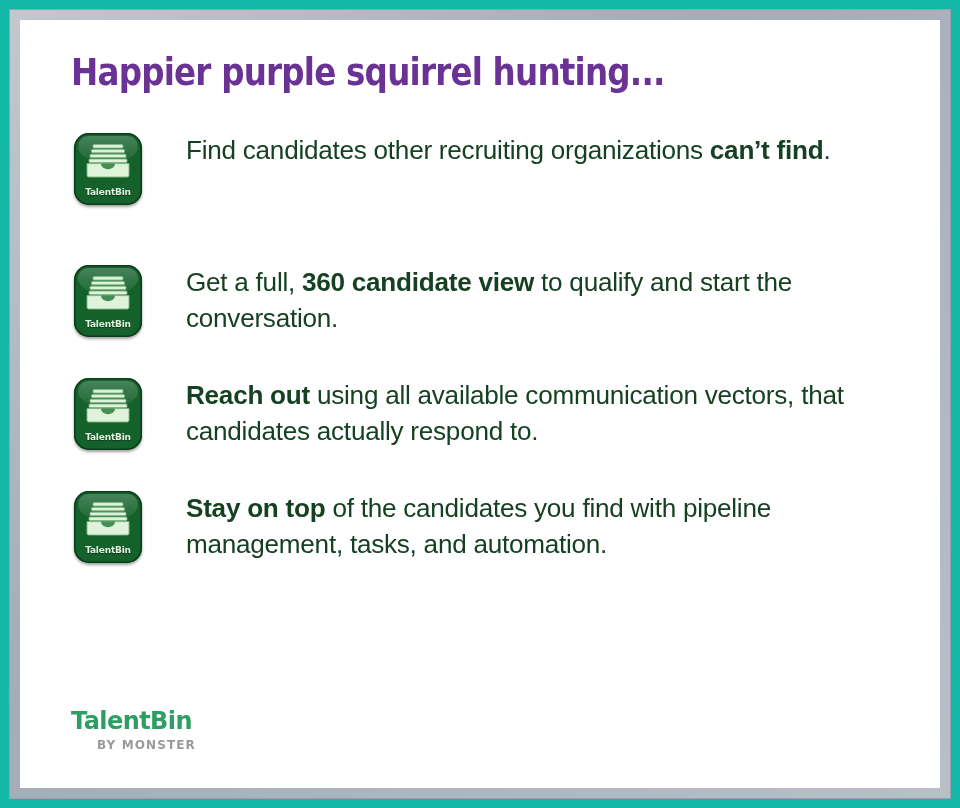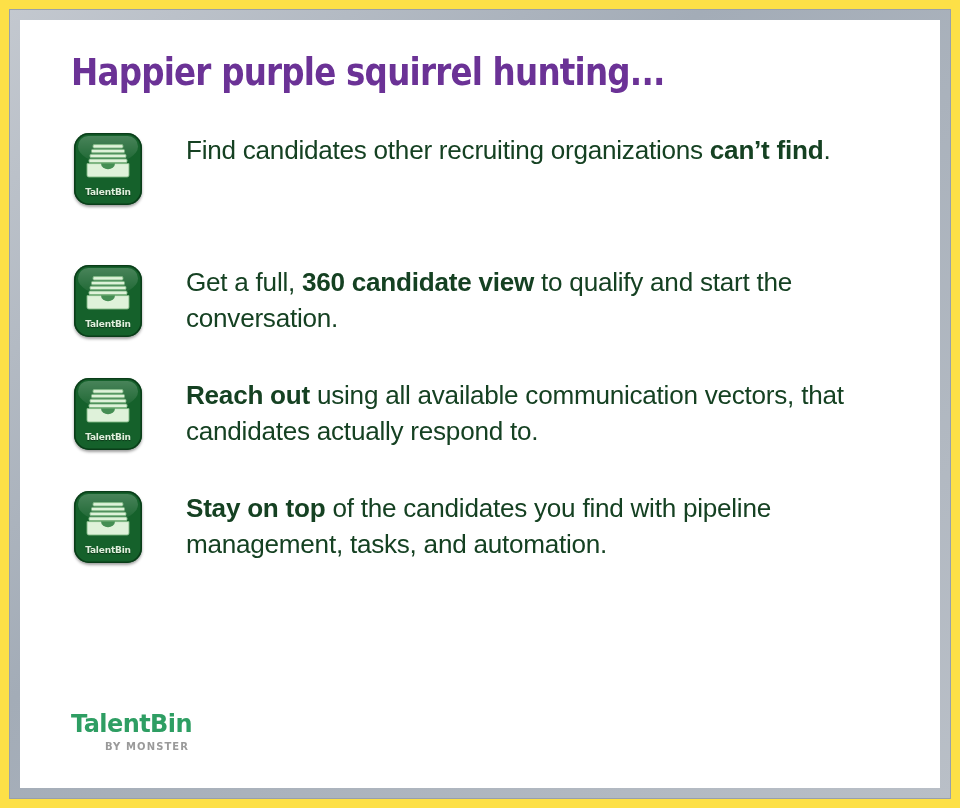--- a/index.html
+++ b/index.html
@@ -13,21 +13,21 @@
     overflow: hidden;
     font-family: "Liberation Sans", sans-serif;
   }
 
   
   .slide-frame-outer {
     position: absolute;
     left: 0; top: 0;
     width: 960px;
     height: 808px;
-    background: #fde047;
+    background: #14b8a6;
     box-sizing: border-box;
   }
 
   
   .slide-frame-inner {
     position: absolute;
     left: 9px;  top: 9px;
     width: 942px; height: 790px;
     box-sizing: border-box;
     background: #a9b0ba;
@@ -156,25 +156,24 @@
     letter-spacing: -0.6px;
     color: #2e9e63;
     line-height: 1;
     transform: scaleX(0.96);
     transform-origin: left center;
   }
   .footer-byline {
     margin-top: 5px;
     margin-left: 26px;
     font-family: "DejaVu Sans", sans-serif;
-    font-size: 10px;
+    font-size: 12px;
     font-weight: bold;
     letter-spacing: 1.1px;
     color: #9a9a9a;
-    text-align: center;
   }
 </style>
 </head>
 <body>
 
 <div class="slide-frame-outer">
   <div class="slide-frame-inner">
     <div class="slide-canvas">
 
       <div class="slide-title">Happier purple squirrel hunting...</div>

